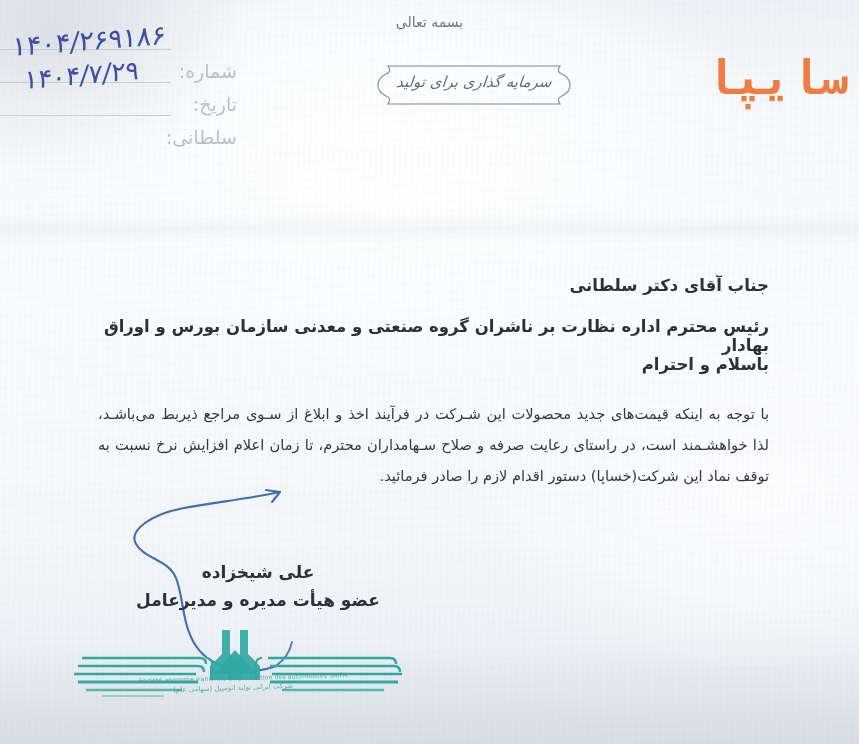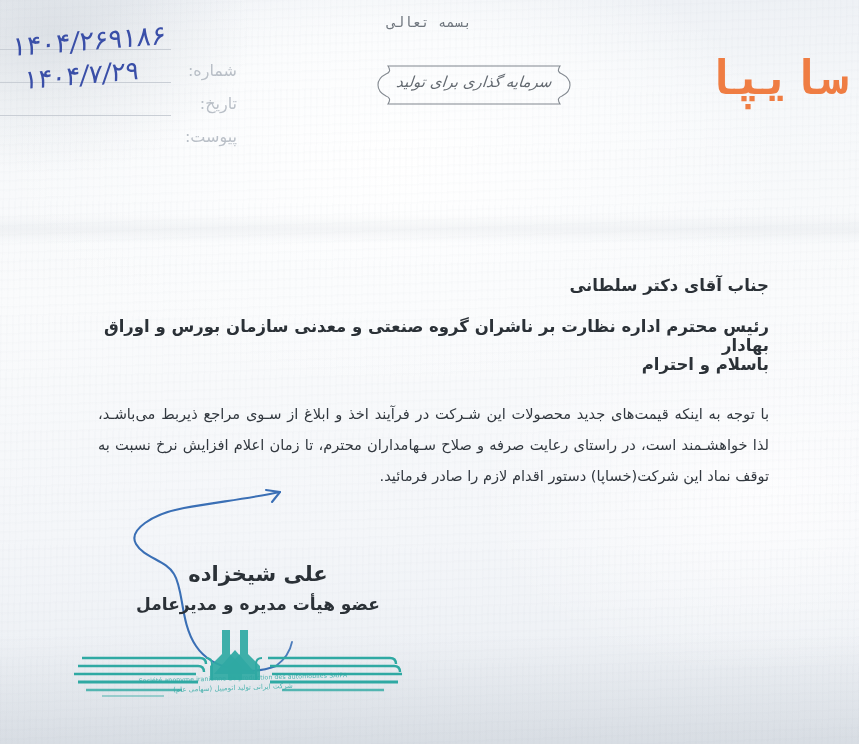--- a/index.html
+++ b/index.html
@@ -65,21 +65,21 @@
     top: 30px;
     width: 240px;
     direction: rtl;
   }
   .field-row {
     display: flex;
     align-items: center;
     height: 33px;
   }
   .field-label {
-    font-size: 16px;
+    font-size: 19px;
     color: #b9bfc7;
     letter-spacing: 1.2px;
     width: 62px;
     text-align: right;
     white-space: nowrap;
     font-family: "DejaVu Sans", sans-serif;
     margin-top: 48px;
   }
   .field-line {
     flex: 1;
@@ -115,21 +115,20 @@
 
   
   .bismillah {
     position: absolute;
     left: 0; right: 0;
     top: 14px;
     text-align: center;
     font-size: 14px;
     color: #6e757d;
     letter-spacing: 2px;
-    font-family: Liberation Mono, monospace;
   }
   .slogan-frame {
     position: absolute;
     left: 374px;
     top: 62px;
     width: 200px;
     height: 46px;
   }
   .slogan-frame svg { display: block; }
   .slogan-text {
@@ -201,21 +200,21 @@
   
   .sig-block {
     position: absolute;
     left: 128px;
     top: 562px;
     width: 260px;
     text-align: center;
     direction: rtl;
   }
   .sig-name {
-    font-size: 21px;
+    font-size: 17px;
     font-weight: bold;
     color: #2b3137;
     margin-bottom: 8px;
     letter-spacing: -.2px;
   }
   .sig-title {
     font-size: 17px;
     font-weight: bold;
     color: #2b3137;
     letter-spacing: -.4px;
@@ -294,21 +293,21 @@
   <div class="form-fields">
     <div class="field-row">
       <span class="field-label">شماره:</span>
       <span class="field-line"></span>
     </div>
     <div class="field-row">
       <span class="field-label">تاریخ:</span>
       <span class="field-line"></span>
     </div>
     <div class="field-row">
-      <span class="field-label">پیوست:</span>
+      <span class="field-label">سلطانی:</span>
       <span class="field-line"></span>
     </div>
   </div>
 
   <div class="handwriting hand-number">۱۴۰۴/۲۶۹۱۸۶</div>
   <div class="handwriting hand-date">۱۴۰۴/۷/۲۹</div>
 
   <div class="body-wrap">
     <div class="addressee-1">جناب آقای دکتر سلطانی</div>
     <div class="addressee-2">رئیس محترم اداره نظارت بر ناشران گروه صنعتی و معدنی سازمان بورس و اوراق بهادار</div>

